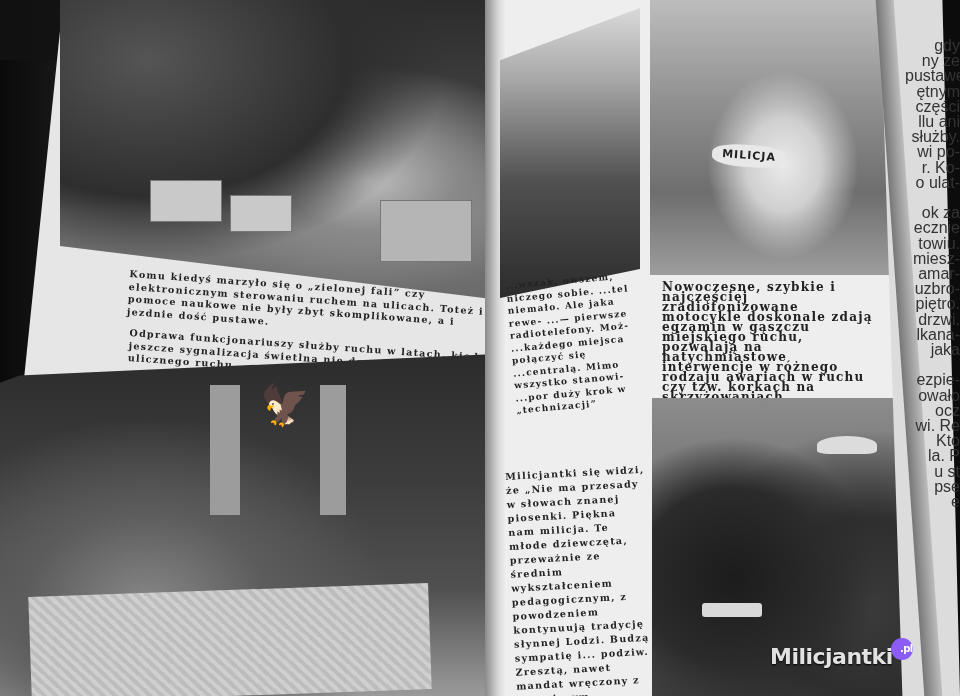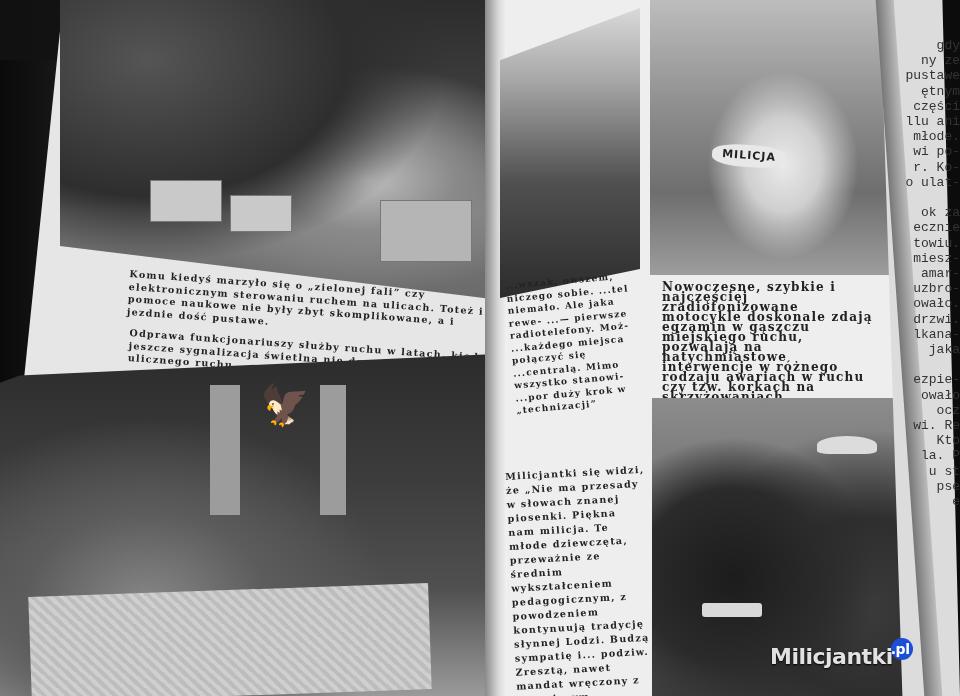--- a/index.html
+++ b/index.html
@@ -47,25 +47,25 @@
     background:
       radial-gradient(ellipse at 30% 60%,#1c1c1c 0,#2b2b2b 35%,transparent 55%),
       radial-gradient(ellipse at 80% 70%,#3b3b3b 0,#2e2e2e 30%,transparent 60%),
       linear-gradient(180deg,#8c8c8c 0%,#6f6f6f 40%,#3e3e3e 100%);}
   .cap3{left:505px;top:280px;width:140px;font-size:9px;letter-spacing:1.2px;line-height:12.5px;transform:rotate(-5deg);transform-origin:left top;}
   .cap4{left:662px;top:282px;width:220px;font-size:12px;letter-spacing:1.2px;line-height:10px;}
   .cap5{left:505px;top:470px;width:140px;font-size:9.5px;letter-spacing:1.3px;line-height:14px;transform:rotate(-3deg);transform-origin:left top;}
   
   .page-far{left:880px;top:0;width:80px;height:696px;background:#dcdcdc;clip-path:polygon(0 0,78% 0,100% 100%,28% 100%);}
   .page-far-strip{left:900px;top:0;width:18px;height:696px;background:linear-gradient(90deg,#777,#bdbdbd);transform:skewX(4deg);}
-  .edge-text{left:905px;top:38px;width:55px;font-family:Liberation Mono, monospace;font-size:13px;color:#333;line-height:15.2px;text-align:right;}
+  .edge-text{left:905px;top:38px;width:55px;font-family:Liberation Sans, sans-serif;font-size:16px;color:#333;line-height:15.2px;text-align:right;}
   .edge-text div{white-space:nowrap;}
   
   .watermark{left:770px;top:644px;font-family:"DejaVu Sans",sans-serif;font-weight:bold;font-size:22px;color:#e2e2e2;letter-spacing:-0.5px;text-shadow:0 1px 2px #000;}
-  .wm-pl{display:inline-block;width:22px;height:22px;border-radius:50%;background:#1d4ed8;color:#fff;font-size:14px;line-height:22px;text-align:left;vertical-align:top;margin-left:-2px;margin-top:-6px;text-shadow:none;}
+  .wm-pl{display:inline-block;width:22px;height:22px;border-radius:50%;background:#8b5cf6;color:#fff;font-size:10px;line-height:22px;text-align:right;vertical-align:top;margin-left:-2px;margin-top:-6px;text-shadow:none;}
 </style>
 </head>
 <body>
 
 <div class="abs bg-dark"></div>
 <div class="abs page-left-shadow"></div>
 
 <div class="abs page-left"></div>
 <div class="abs photo photo-top-left">
   <div class="abs model-block" style="left:90px;top:180px;width:70px;height:40px;"></div>
@@ -98,32 +98,32 @@
 
 <div class="abs page-far"></div>
 <div class="abs page-far-strip"></div>
 <div class="abs edge-text">
   <div>gdy</div>
   <div>ny ze</div>
   <div>pustawe</div>
   <div>ętnym</div>
   <div>części</div>
   <div>llu ani</div>
-  <div>młode.</div>
+  <div>służby.</div>
   <div>wi po-</div>
   <div>r. Ko-</div>
   <div>o ulat-</div>
   <div>&nbsp;</div>
   <div>ok za</div>
   <div>ecznie</div>
   <div>towiu.</div>
   <div>miesz-</div>
   <div>amar-</div>
   <div>uzbro-</div>
-  <div>owało.</div>
+  <div>piętro.</div>
   <div>drzwi.</div>
   <div>lkana-</div>
   <div>jaka</div>
   <div>&nbsp;</div>
   <div>ezpie-</div>
   <div>owało</div>
   <div>ocz</div>
   <div>wi. Re</div>
   <div>Kto</div>
   <div>la. P</div>

